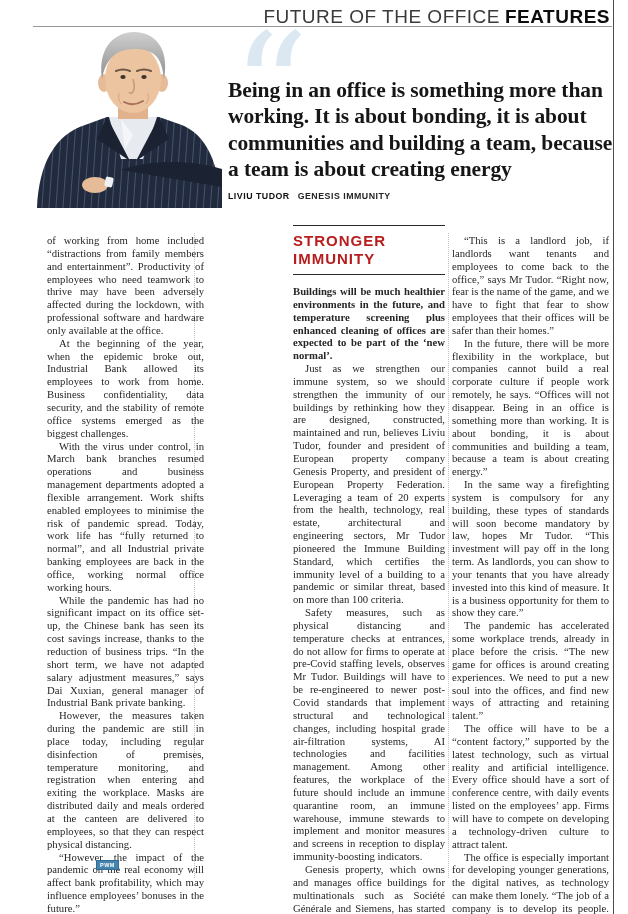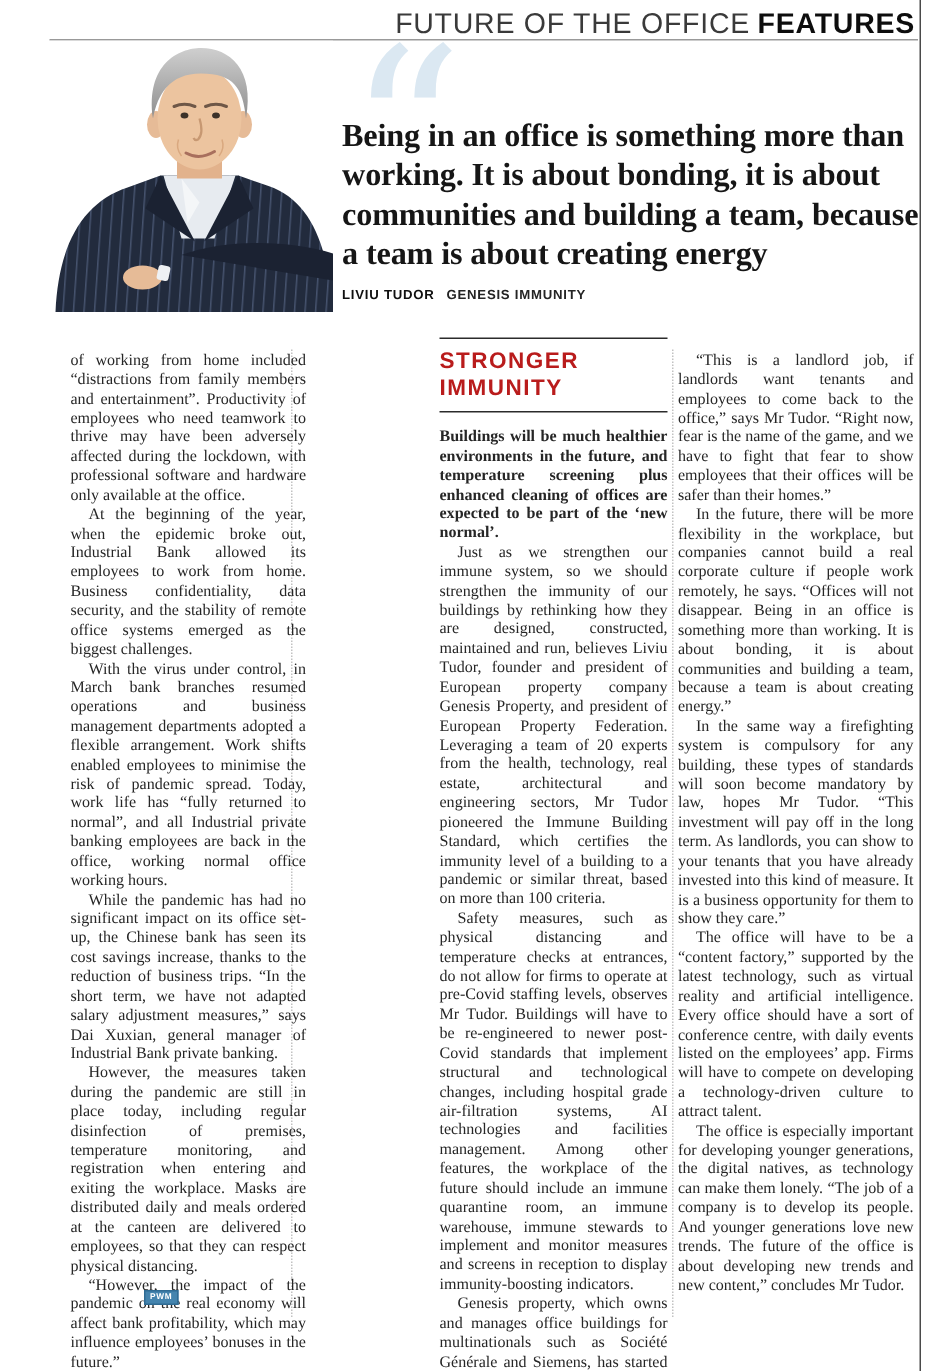--- a/index.html
+++ b/index.html
@@ -164,19 +164,20 @@
         <p>Just as we strengthen our immune system, so we should strengthen the immunity of our buildings by rethinking how they are designed, constructed, maintained and run, believes Liviu Tudor, founder and president of European property company Genesis Property, and president of European Property Federation. Leveraging a team of 20 experts from the health, technology, real estate, architectural and engineering sectors, Mr Tudor pioneered the Immune Building Standard, which certifies the immunity level of a building to a pandemic or similar threat, based on more than 100 criteria.</p>
         <p>Safety measures, such as physical distancing and temperature checks at entrances, do not allow for firms to operate at pre-Covid staffing levels, observes Mr Tudor. Buildings will have to be re-engineered to newer post-Covid standards that implement structural and technological changes, including hospital grade air-filtration systems, AI technologies and facilities management. Among other features, the workplace of the future should include an immune quarantine room, an immune warehouse, immune stewards to implement and monitor measures and screens in reception to display immunity-boosting indicators.</p>
         <p>Genesis property, which owns and manages office buildings for multinationals such as Société Générale and Siemens, has started testing these criteria within its own headquarters in Bucharest, with the plan of rolling them out to other properties in Europe.</p>
       </div>
   </div>
 
   <div class="col" id="col3">
       <p>“This is a landlord job, if landlords want tenants and employees to come back to the office,” says Mr Tudor. “Right now, fear is the name of the game, and we have to fight that fear to show employees that their offices will be safer than their homes.”</p>
       <p>In the future, there will be more flexibility in the workplace, but companies cannot build a real corporate culture if people work remotely, he says. “Offices will not disappear. Being in an office is something more than working. It is about bonding, it is about communities and building a team, because a team is about creating energy.”</p>
       <p>In the same way a firefighting system is compulsory for any building, these types of standards will soon become mandatory by law, hopes Mr Tudor. “This investment will pay off in the long term. As landlords, you can show to your tenants that you have already invested into this kind of measure. It is a business opportunity for them to show they care.”</p>
+      <p>The pandemic has accelerated some workplace trends, already in place before the crisis. “The new game for offices is around creating experiences. We need to put a new soul into the offices, and find new ways of attracting and retaining talent.”</p>
       <p>The office will have to be a “content factory,” supported by the latest technology, such as virtual reality and artificial intelligence. Every office should have a sort of conference centre, with daily events listed on the employees’ app. Firms will have to compete on developing a technology-driven culture to attract talent.</p>
       <p>The office is especially important for developing younger generations, the digital natives, as technology can make them lonely. “The job of a company is to develop its people. And younger generations love new trends. The future of the office is about developing new trends and new content,” concludes Mr Tudor.</p>
     </div>
 
   <div class="end-badge">PWM</div>
 
 </div>
 
 </body></html>

